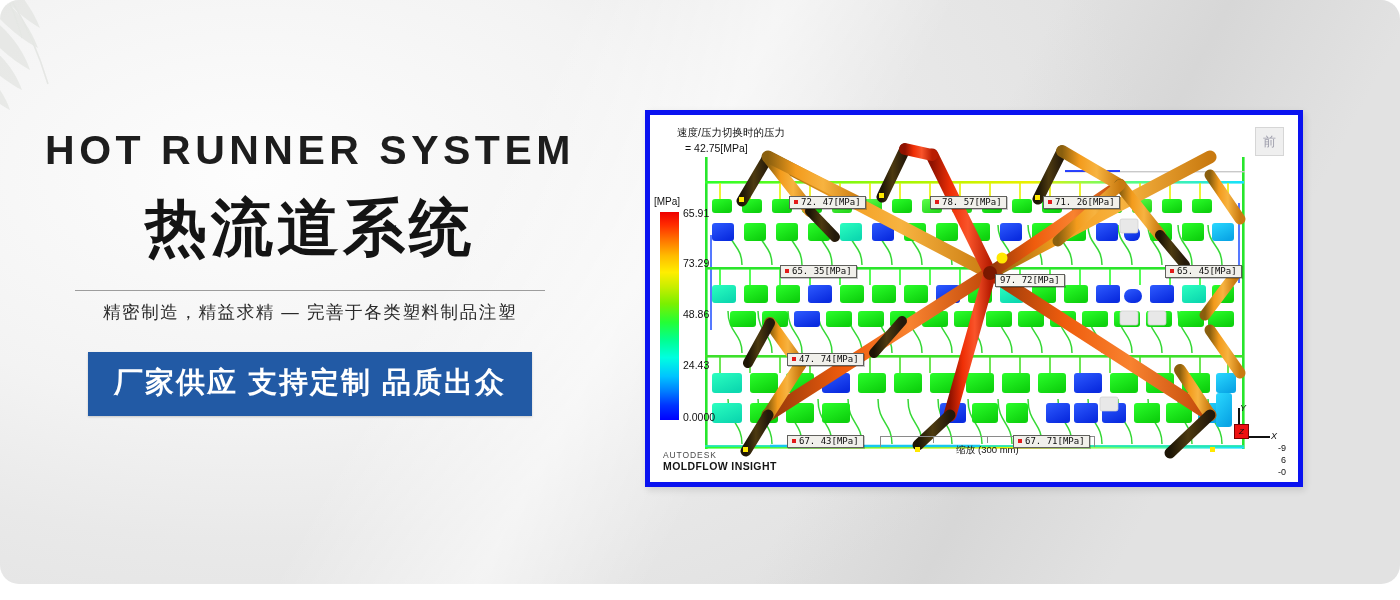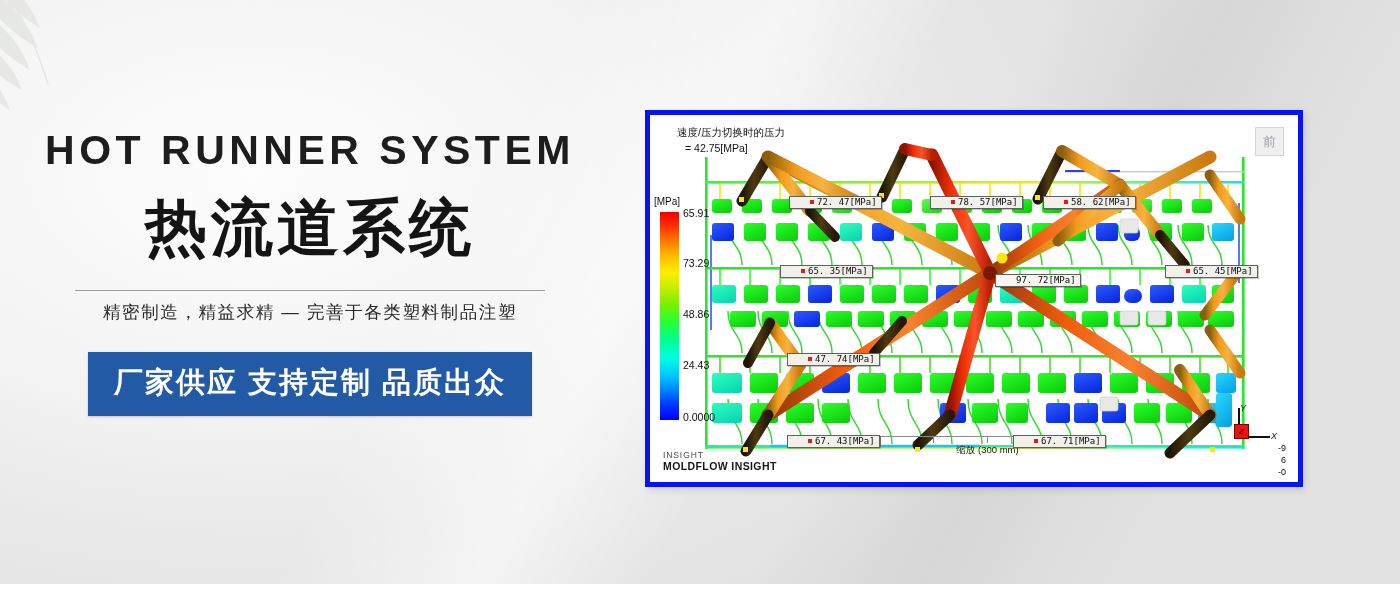--- a/index.html
+++ b/index.html
@@ -8,20 +8,21 @@
     overflow: hidden;
     font-family: "Liberation Sans", sans-serif;
   }
   #stage {
     position: relative;
     width: 1400px; height: 584px;
     background:
       radial-gradient(ellipse 900px 520px at 18% 30%, #fdfdfd 0%, #f3f3f3 45%, #e9e9e9 70%, #e2e2e2 100%),
       linear-gradient(135deg, #f7f7f7 0%, #ededed 40%, #dcdcdc 75%, #d6d6d6 100%);
     overflow: hidden;
+    border-radius: 19px;
   }
   
   .sheen {
     position: absolute; inset: 0;
     background:
       linear-gradient(118deg, rgba(255,255,255,0) 34%, rgba(255,255,255,0.55) 46%, rgba(255,255,255,0) 56%),
       linear-gradient(118deg, rgba(190,190,190,0.0) 62%, rgba(186,186,186,0.28) 72%, rgba(255,255,255,0.0) 83%);
     pointer-events: none;
   }
   .corner-leaf {
@@ -173,21 +174,21 @@
   .triad .nums {
     position: absolute; right: 0; top: 40px;
     text-align: right; font-size: 9px; color: #111; line-height: 1.35;
   }
 
   
   .callout {
     position: absolute;
     background: #f1f0eb;
     border: 1px solid #60605c;
-    padding: 0px 4px 1px 20px;
+    padding: 0px 4px 1px 4px;
     font-family: "DejaVu Sans Mono", monospace;
     font-size: 9px;
     color: #0b0b0b;
     white-space: nowrap;
     box-shadow: 1px 1px 0 rgba(0,0,0,0.22);
     z-index: 6;
   }
   .callout .dot {
     display: inline-block;
     width: 4px; height: 4px;
@@ -611,33 +612,33 @@
       <div class="legend-unit">[MPa]</div>
       <div class="legend-bar"></div>
       <div class="legend-tick" style="top:92px">65.91</div>
       <div class="legend-tick" style="top:142px">73.29</div>
       <div class="legend-tick" style="top:193px">48.86</div>
       <div class="legend-tick" style="top:244px">24.43</div>
       <div class="legend-tick" style="top:296px">0.0000</div>
 
       <div class="callout" style="left:139px; top:81px"><span class="dot"></span><span>72. 47[MPa]</span></div>
       <div class="callout" style="left:280px; top:81px"><span class="dot"></span><span>78. 57[MPa]</span></div>
-      <div class="callout" style="left:393px; top:81px"><span class="dot"></span><span>58. 62[MPa]</span></div>
+      <div class="callout" style="left:393px; top:81px"><span class="dot"></span><span>71. 26[MPa]</span></div>
 
       <div class="callout" style="left:130px; top:150px"><span class="dot"></span><span>65. 35[MPa]</span></div>
       <div class="callout hi" style="left:345px; top:152px"><span>97. 72[MPa]</span></div>
       <div class="callout" style="left:515px; top:150px"><span class="dot"></span><span>65. 45[MPa]</span></div>
 
       <div class="callout" style="left:137px; top:238px"><span class="dot"></span><span>47. 74[MPa]</span></div>
 
       <div class="callout" style="left:137px; top:320px"><span class="dot"></span><span>67. 43[MPa]</span></div>
       <div class="callout" style="left:363px; top:320px"><span class="dot"></span><span>67. 71[MPa]</span></div>
 
       <div class="brand">
-        <div class="b1">INSIGHT</div>
+        <div class="b1">AUTODESK</div>
         <div class="b2">MOLDFLOW  INSIGHT</div>
       </div>
 
       <div class="scalebar">
         <div class="line"></div>
         <div class="cap" style="left:0"></div>
         <div class="t" style="left:53px"></div>
         <div class="t" style="left:107px"></div>
         <div class="t" style="left:161px"></div>
         <div class="cap" style="left:214px"></div>

